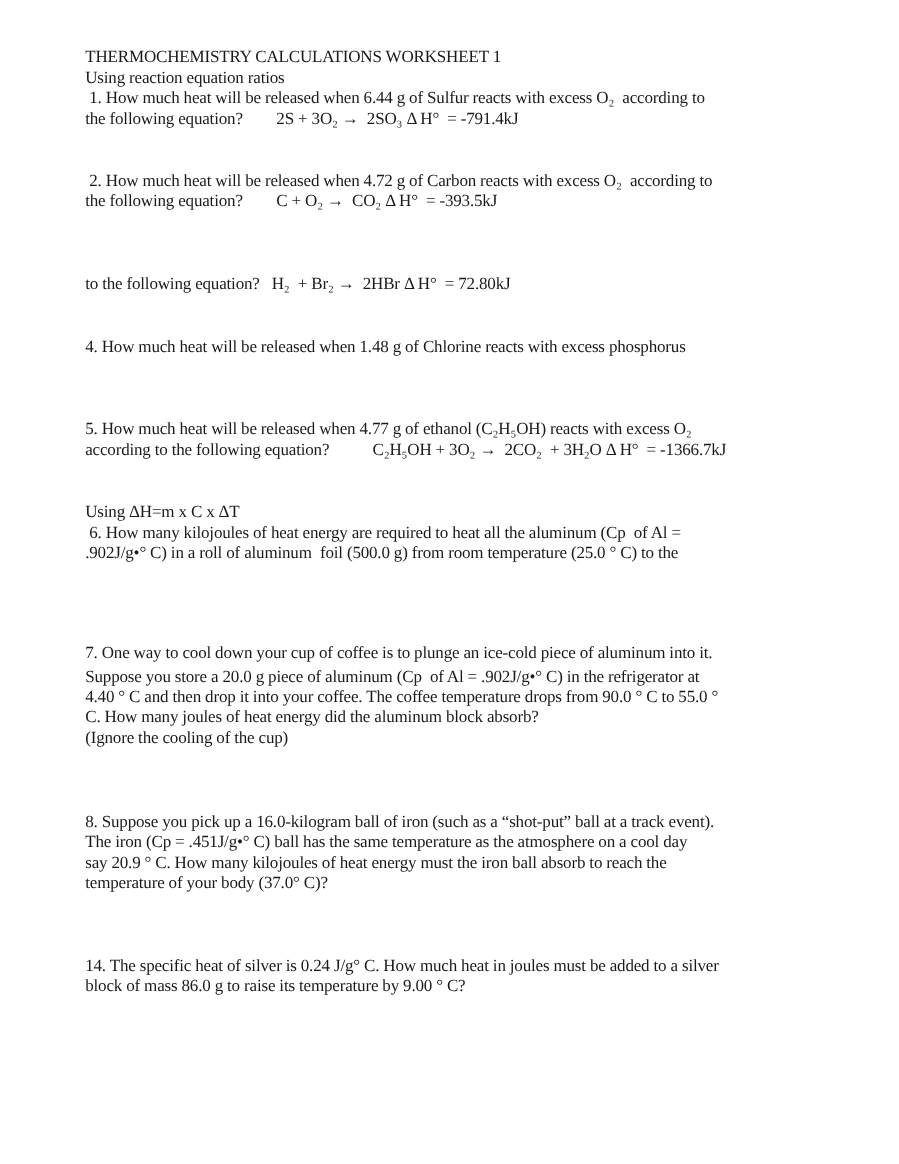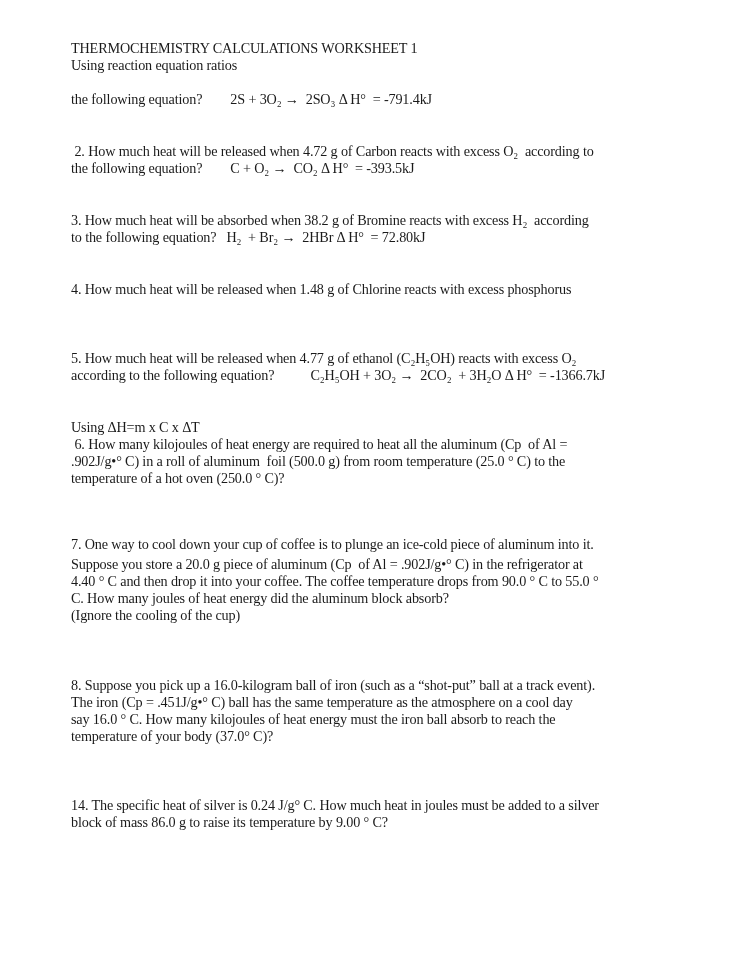--- a/index.html
+++ b/index.html
@@ -21,46 +21,45 @@
     .tab3 { display: inline-block; width: 10px; }
   </style>
 </head>
 <body>
 
 <div class="page">
 
   <div class="line" style="top:40px">THERMOCHEMISTRY CALCULATIONS WORKSHEET 1</div>
   <div class="line" style="top:57px">Using reaction equation ratios</div>
 
+  <div class="line" style="top:74px"> 1. How much heat will be released when 6.44 g of Sulfur reacts with excess O₂  according to</div>
   <div class="line" style="top:91px"><span>the following equation?</span><span class="tab1"></span><span class="eq">2S + 3O₂ →  2SO₃ Δ H°  = -791.4kJ</span></div>
 
   <div class="line" style="top:143px"> 2. How much heat will be released when 4.72 g of Carbon reacts with excess O₂  according to</div>
   <div class="line" style="top:160px"><span>the following equation?</span><span class="tab1"></span><span class="eq">C + O₂ →  CO₂ Δ H°  = -393.5kJ</span></div>
 
-  <div class="line" style="top:212px">3. How much heat will be absorbed when 38.2 g of Bromine reacts with excess H₂  according</div>
   <div class="line" style="top:229px"><span>to the following equation?</span><span class="tab3"></span><span class="eq">H₂  + Br₂ →  2HBr Δ H°  = 72.80kJ</span></div>
 
   <div class="line" style="top:281px">4. How much heat will be released when 1.48 g of Chlorine reacts with excess phosphorus</div>
 
   <div class="line" style="top:350px">5. How much heat will be released when 4.77 g of ethanol (C₂H₅OH) reacts with excess O₂</div>
   <div class="line" style="top:367px"><span>according to the following equation?</span><span class="tab2"></span><span class="eq">C₂H₅OH + 3O₂ →  2CO₂  + 3H₂O Δ H°  = -1366.7kJ</span></div>
 
   <div class="line" style="top:419px">Using ΔH=m x C x ΔT</div>
 
   <div class="line" style="top:436px"> 6. How many kilojoules of heat energy are required to heat all the aluminum (Cp  of Al =</div>
   <div class="line" style="top:453px">.902J/g•° C) in a roll of aluminum  foil (500.0 g) from room temperature (25.0 ° C) to the</div>
-  <div class="line" style="top:470px">temperature of a hot oven (250.0 ° C)?</div>
 
   <div class="line" style="top:536px">7. One way to cool down your cup of coffee is to plunge an ice-cold piece of aluminum into it.</div>
   <div class="line" style="top:556px">Suppose you store a 20.0 g piece of aluminum (Cp  of Al = .902J/g•° C) in the refrigerator at</div>
   <div class="line" style="top:573px">4.40 ° C and then drop it into your coffee. The coffee temperature drops from 90.0 ° C to 55.0 °</div>
   <div class="line" style="top:590px">C. How many joules of heat energy did the aluminum block absorb?</div>
   <div class="line" style="top:607px">(Ignore the cooling of the cup)</div>
 
   <div class="line" style="top:677px">8. Suppose you pick up a 16.0-kilogram ball of iron (such as a “shot-put” ball at a track event).</div>
   <div class="line" style="top:694px">The iron (Cp = .451J/g•° C) ball has the same temperature as the atmosphere on a cool day</div>
-  <div class="line" style="top:711px">say 16.0 ° C. How many kilojoules of heat energy must the iron ball absorb to reach the</div>
+  <div class="line" style="top:711px">say 20.9 ° C. How many kilojoules of heat energy must the iron ball absorb to reach the</div>
   <div class="line" style="top:728px">temperature of your body (37.0° C)?</div>
 
   <div class="line" style="top:797px">14. The specific heat of silver is 0.24 J/g° C. How much heat in joules must be added to a silver</div>
   <div class="line" style="top:814px">block of mass 86.0 g to raise its temperature by 9.00 ° C?</div>
 
 </div>
 
 </body></html>

